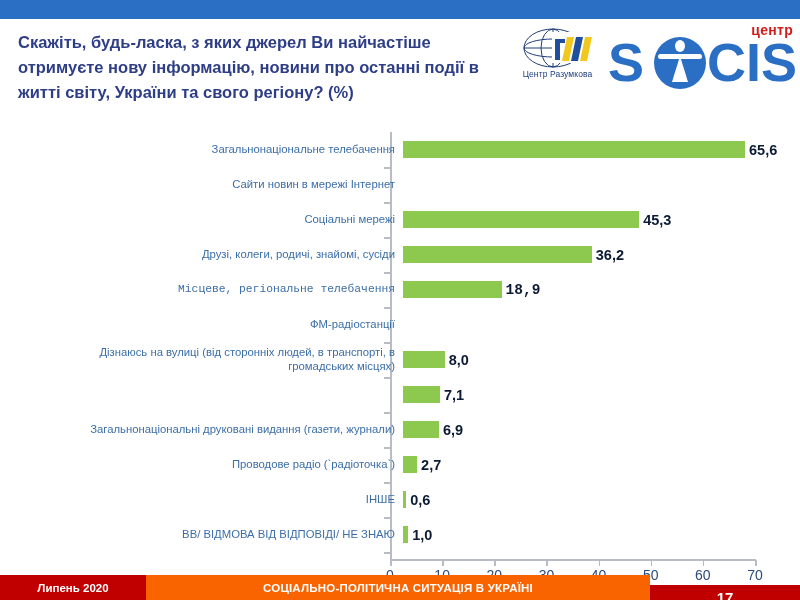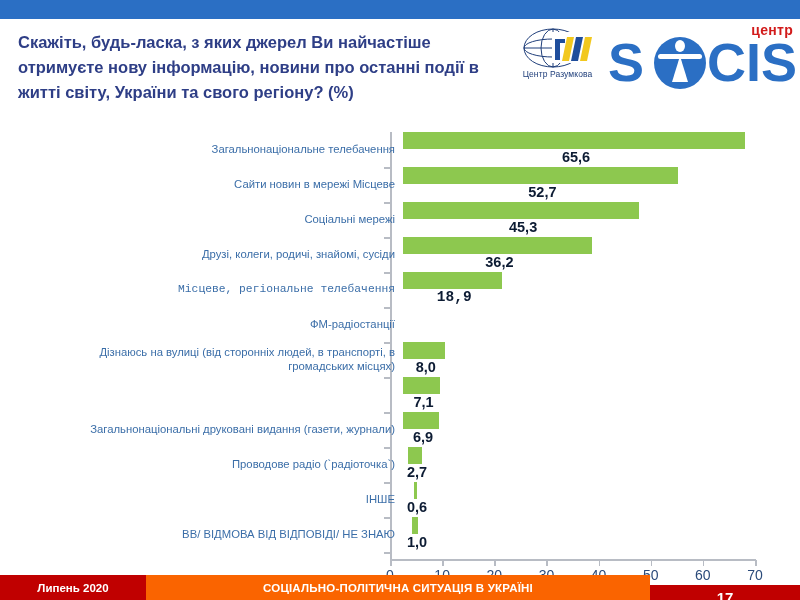--- a/index.html
+++ b/index.html
@@ -87,21 +87,21 @@
     width:355px; height:35px;
     display:flex; align-items:center; justify-content:flex-end;
     text-align:right;
     color:#3B6EA8;
     font-size:11.3px;
     line-height:13.5px;
   }
   .bar-wrap {
     position:absolute; left:391px; top:0;
     height:35px;
-    display:flex; align-items:center;flex-direction:column;
+    display:flex; align-items:center;
   }
   .bar {
     height:17px;
     background:#8DC84F;
     display:block;
   }
   .bar-value {
     color:#0C1B33;
     font-size:14.5px;
     font-weight:bold;
@@ -213,25 +213,21 @@
     <div id="rows">
         <div class="row" style="top: 12px;">
           <div class="cat-label">Загальнонаціональне телебачення</div>
           <div class="bar-wrap">
             <div class="bar" style="width: 342.057px; background: rgb(141, 200, 79);"></div>
             <div class="bar-value">65,6</div>
           </div>
         </div>
         <div class="ytick" style="top: 47px;"></div>
         <div class="row" style="top: 47px;">
-          <div class="cat-label">Сайти новин в мережі Місцеве</div>
-          <div class="bar-wrap">
-            <div class="bar" style="width: 274.793px; background: rgb(141, 200, 79);"></div>
-            <div class="bar-value">52,7</div>
-          </div>
+          <div class="cat-label">Сайти новин в мережі Інтернет</div>
         </div>
         <div class="ytick" style="top: 82px;"></div>
         <div class="row" style="top: 82px;">
           <div class="cat-label">Соціальні мережі</div>
           <div class="bar-wrap">
             <div class="bar" style="width: 236.207px; background: rgb(141, 200, 79);"></div>
             <div class="bar-value">45,3</div>
           </div>
         </div>
         <div class="ytick" style="top: 117px;"></div>

